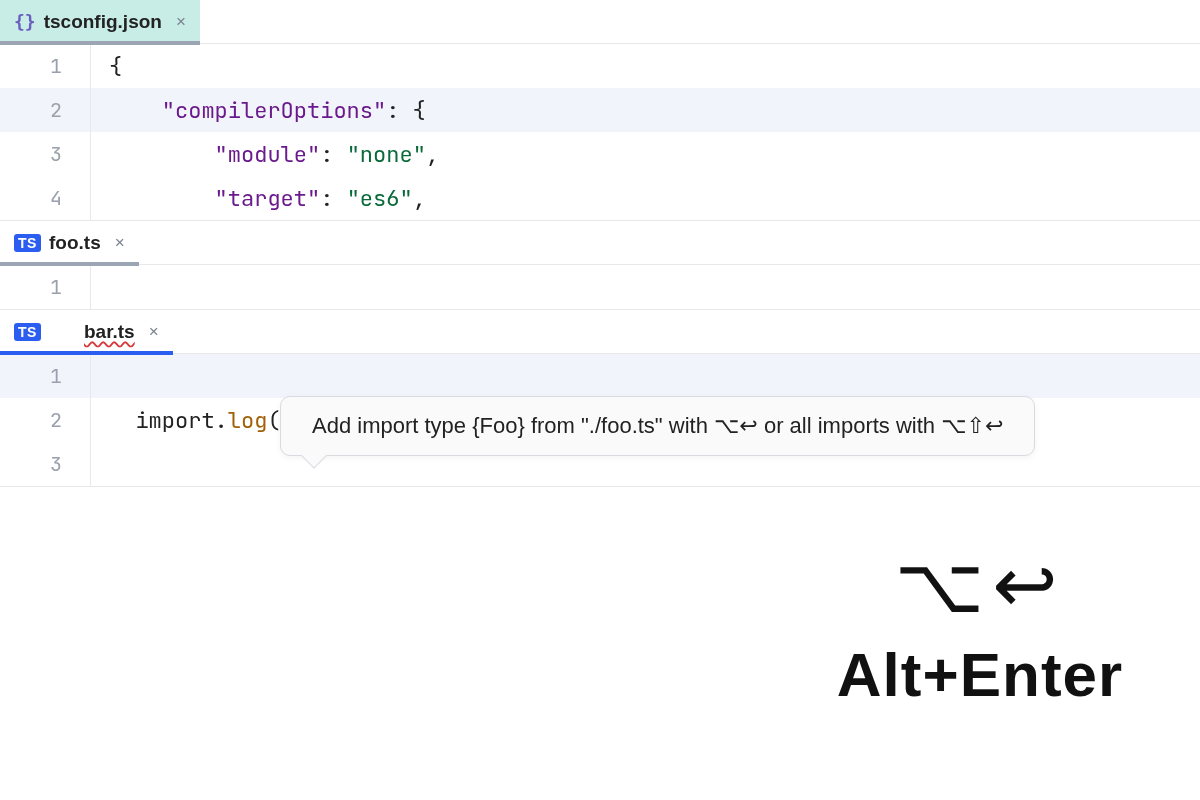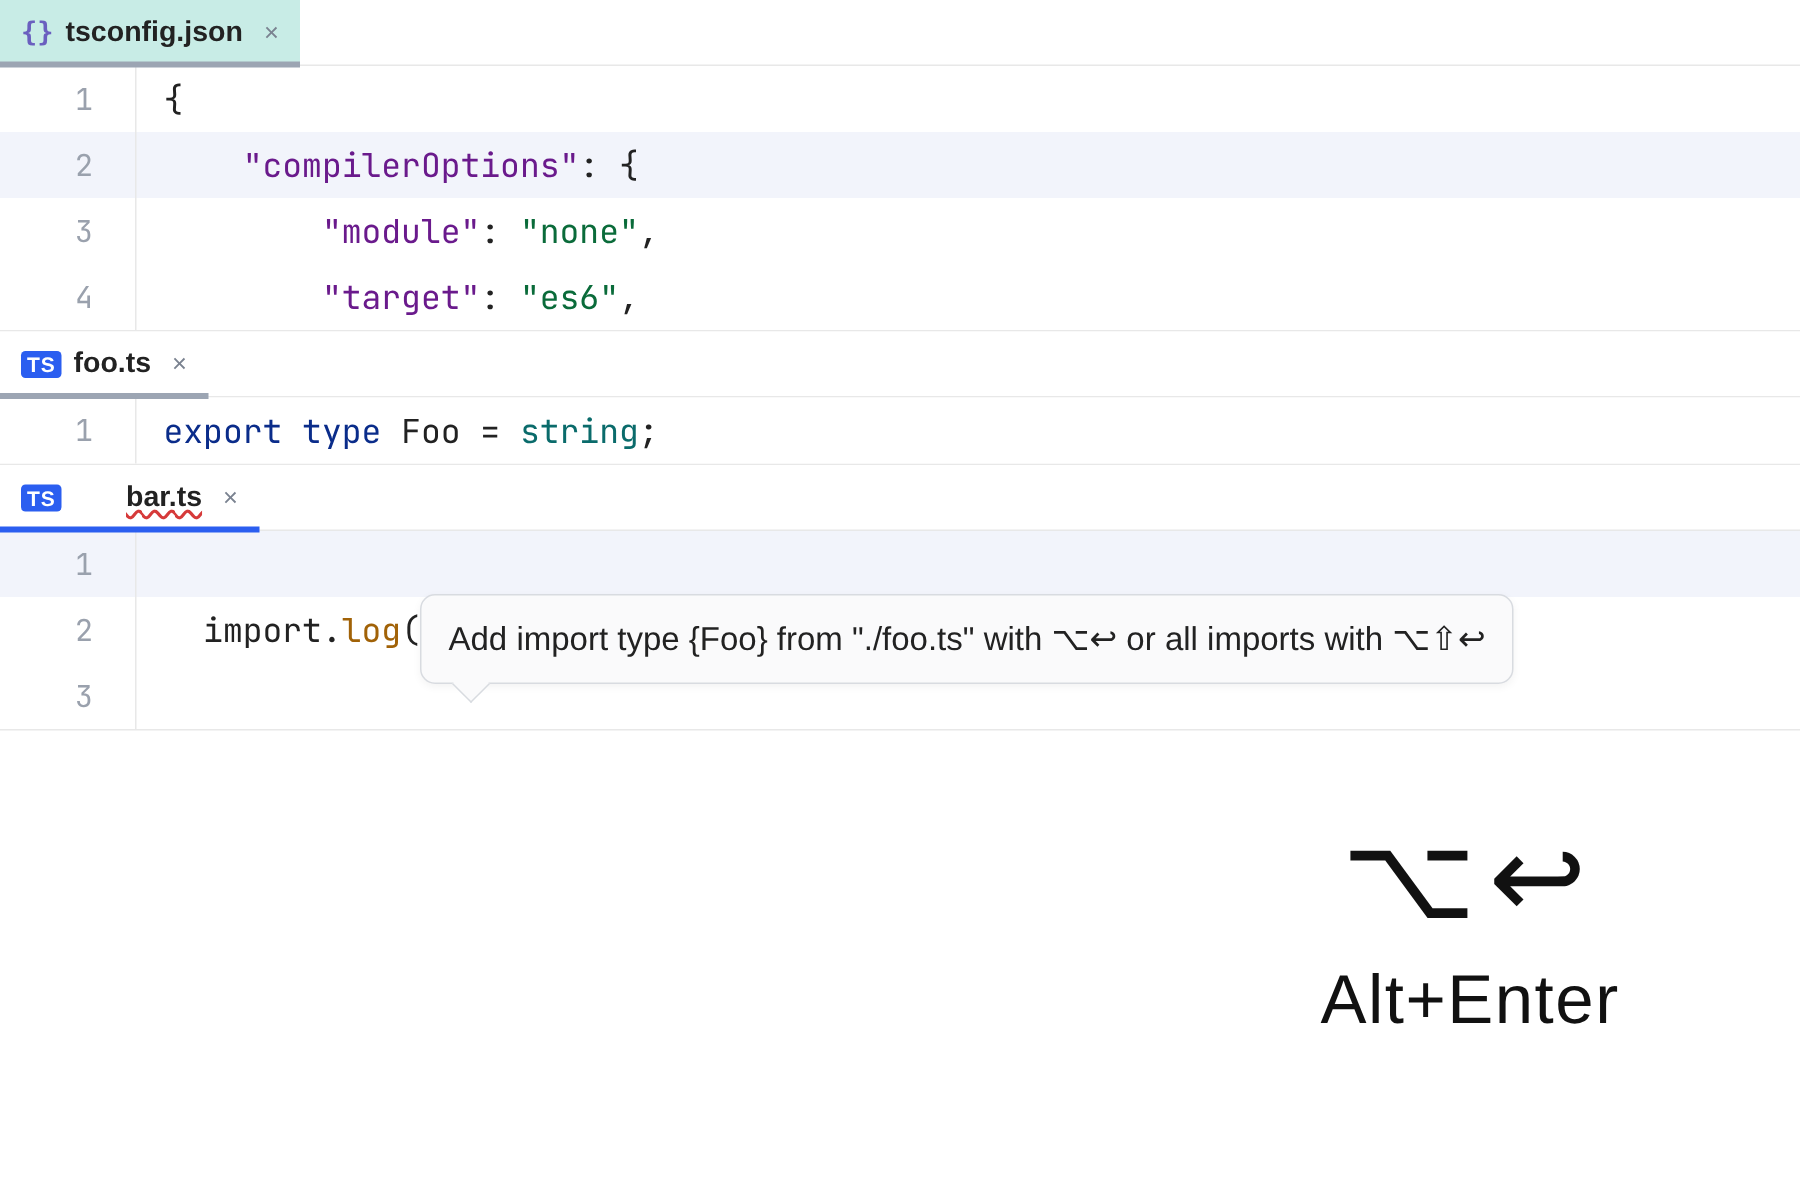--- a/index.html
+++ b/index.html
@@ -23,25 +23,25 @@
 .gutter { width:90px; text-align:right; padding-right:28px; color:#9aa1ad; font-size:20px; user-select:none; }
 .gutter-border { width:1px; align-self:stretch; background:#e8e8e8; margin-right:18px; }
 .code { white-space:pre; color:#222; }
 .tk-key { color:#6a1a8c; }
 .tk-str { color:#0a6b3a; }
 .tk-kw  { color:#0a2c8a; }
 .tk-type{ color:#0a6b6b; }
 .tk-fn  { color:#a16207; }
 .tk-err { color:#9a2a2a; text-decoration:underline; text-underline-offset:3px; }
 .tk-punct{ color:#222; }
-.tooltip { position:absolute; left:280px; top:396px; background:#fafafb; border:1px solid #d8dbe0; border-radius:10px; padding:16px 18px; font-size:22px; color:#222; box-shadow:0 2px 6px rgba(0,0,0,0.05); z-index:10; }
+.tooltip { position:absolute; left:280px; top:396px; background:#fafafb; border:1px solid #d8dbe0; border-radius:10px; padding:16px 31px; font-size:22px; color:#222; box-shadow:0 2px 6px rgba(0,0,0,0.05); z-index:10; }
 .tooltip .arrow { position:absolute; left:24px; bottom:-10px; width:18px; height:18px; background:#fafafb; border-left:1px solid #d8dbe0; border-bottom:1px solid #d8dbe0; transform:rotate(-45deg); }
 .big-shortcut { position:absolute; left:770px; top:540px; text-align:center; width:420px; }
 .big-glyph { font-size:78px; color:#111; letter-spacing:8px; font-weight:400; }
-.big-label { font-size:46px; color:#111; font-weight:400; margin-top:8px; letter-spacing:1px; }
+.big-label { font-size:62px; color:#111; font-weight:700; margin-top:8px; letter-spacing:1px; }
 </style>
 </head>
 <body>
 
 <div id="root">
     <div class="pane">
       <div class="tabbar">
         <div class="tab active-teal">
           <span class="json-icon">{}</span>
           <span class="filename">tsconfig.json</span>
@@ -78,21 +78,20 @@
           <span class="ts-badge">TS</span>
           <span class="filename">foo.ts</span>
           <span class="close">×</span>
           <div class="underline"></div>
         </div>
       </div>
       <div class="editor">
         <div class="line">
           <div class="gutter">1</div>
           <div class="gutter-border"></div>
-          <div class="code"><span class="tk-kw">export</span><span> </span><span class="tk-kw">type</span><span> </span><span class="tk-punct">Foo</span><span class="tk-punct"> = </span><span class="tk-type">string</span><span class="tk-punct">;</span></div>
         </div>
       </div>
     </div>
     <div class="pane">
       <div class="tabbar">
         <div class="tab active-blue">
           <span class="ts-badge">TS</span>
           <span class="filename wavy">bar.ts</span>
           <span class="close">×</span>
           <div class="underline"></div>

